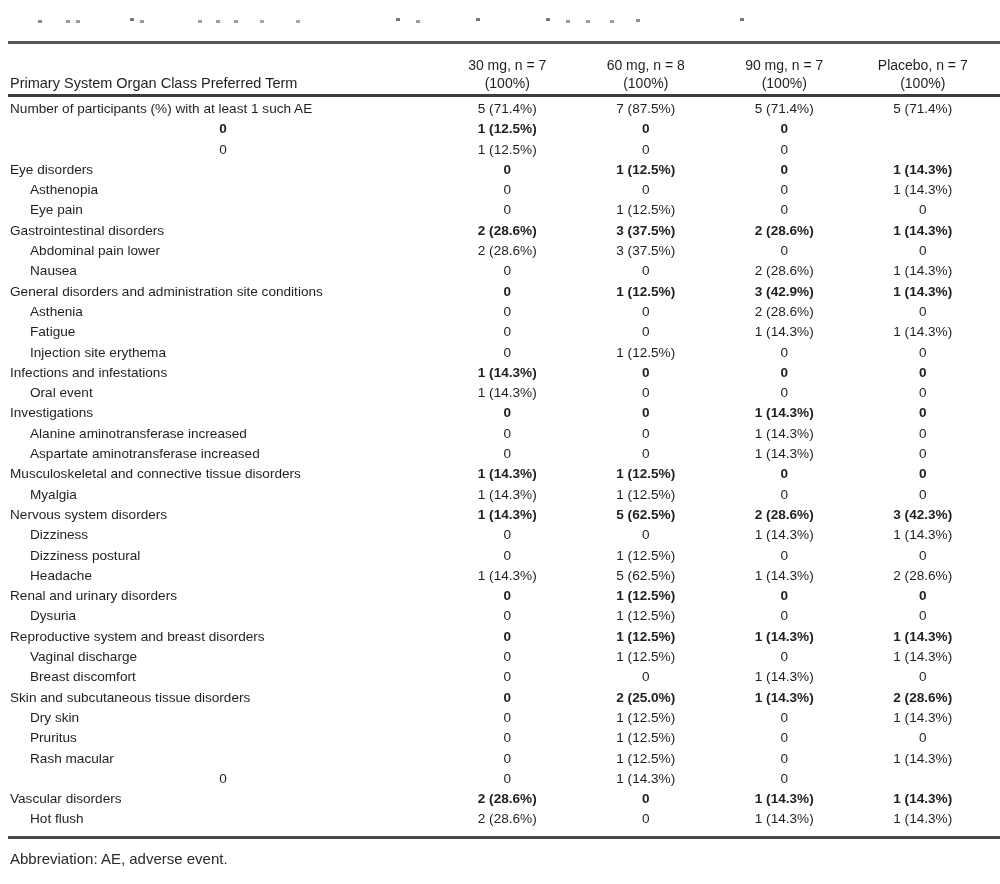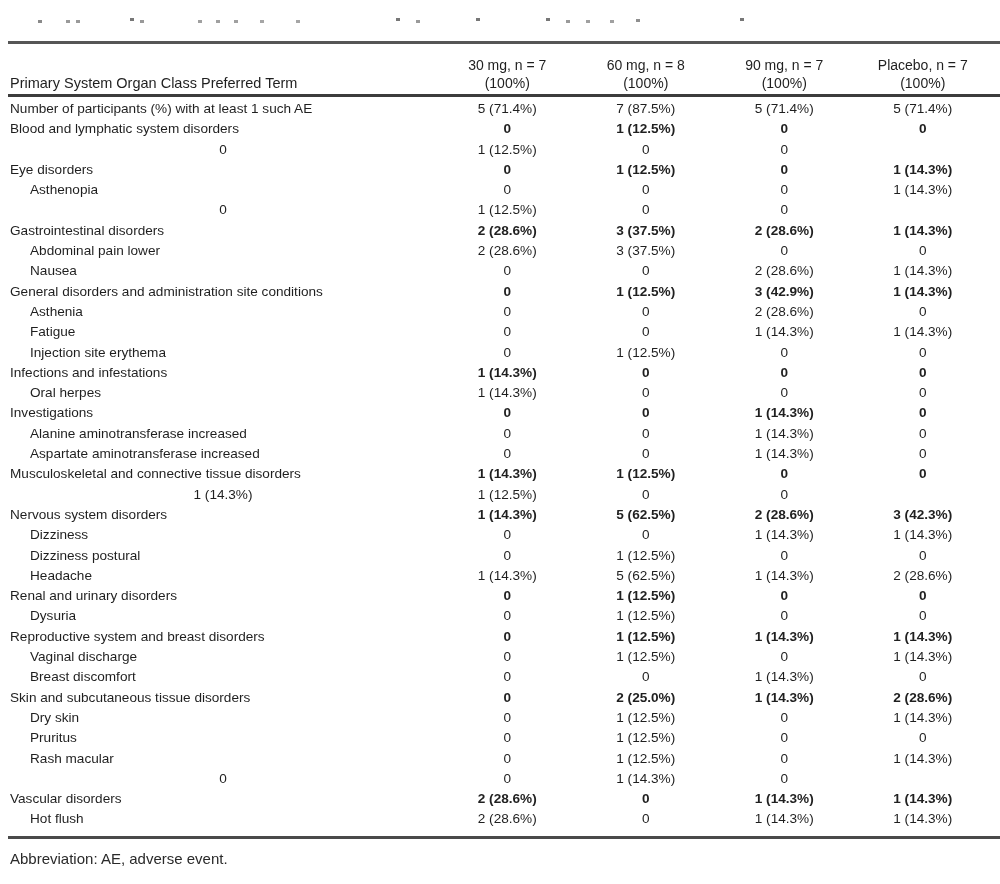--- a/index.html
+++ b/index.html
@@ -71,21 +71,20 @@
 
   <div class="tbody" id="tbody">
       <div class="trow grid">
         <div class="td term">Number of participants (%) with at least 1 such AE</div>
         <div class="td val">5 (71.4%)</div>
         <div class="td val">7 (87.5%)</div>
         <div class="td val">5 (71.4%)</div>
         <div class="td val">5 (71.4%)</div>
       </div>
       <div class="trow grid">
-        <div class="td term">Blood and lymphatic system disorders</div>
         <div class="td val bold">0</div>
         <div class="td val bold">1 (12.5%)</div>
         <div class="td val bold">0</div>
         <div class="td val bold">0</div>
       </div>
       <div class="trow grid">
         <div class="td val">0</div>
         <div class="td val">1 (12.5%)</div>
         <div class="td val">0</div>
         <div class="td val">0</div>
@@ -98,20 +97,21 @@
         <div class="td val bold">1 (14.3%)</div>
       </div>
       <div class="trow grid">
         <div class="td term indent">Asthenopia</div>
         <div class="td val">0</div>
         <div class="td val">0</div>
         <div class="td val">0</div>
         <div class="td val">1 (14.3%)</div>
       </div>
       <div class="trow grid">
+        <div class="td term indent">Eye pain</div>
         <div class="td val">0</div>
         <div class="td val">1 (12.5%)</div>
         <div class="td val">0</div>
         <div class="td val">0</div>
       </div>
       <div class="trow grid">
         <div class="td term">Gastrointestinal disorders</div>
         <div class="td val bold">2 (28.6%)</div>
         <div class="td val bold">3 (37.5%)</div>
         <div class="td val bold">2 (28.6%)</div>
@@ -160,21 +160,21 @@
         <div class="td val">0</div>
       </div>
       <div class="trow grid">
         <div class="td term">Infections and infestations</div>
         <div class="td val bold">1 (14.3%)</div>
         <div class="td val bold">0</div>
         <div class="td val bold">0</div>
         <div class="td val bold">0</div>
       </div>
       <div class="trow grid">
-        <div class="td term indent">Oral herpes</div>
+        <div class="td term indent">Oral event</div>
         <div class="td val">1 (14.3%)</div>
         <div class="td val">0</div>
         <div class="td val">0</div>
         <div class="td val">0</div>
       </div>
       <div class="trow grid">
         <div class="td term">Investigations</div>
         <div class="td val bold">0</div>
         <div class="td val bold">0</div>
         <div class="td val bold">1 (14.3%)</div>
@@ -195,20 +195,21 @@
         <div class="td val">0</div>
       </div>
       <div class="trow grid">
         <div class="td term">Musculoskeletal and connective tissue disorders</div>
         <div class="td val bold">1 (14.3%)</div>
         <div class="td val bold">1 (12.5%)</div>
         <div class="td val bold">0</div>
         <div class="td val bold">0</div>
       </div>
       <div class="trow grid">
+        <div class="td term indent">Myalgia</div>
         <div class="td val">1 (14.3%)</div>
         <div class="td val">1 (12.5%)</div>
         <div class="td val">0</div>
         <div class="td val">0</div>
       </div>
       <div class="trow grid">
         <div class="td term">Nervous system disorders</div>
         <div class="td val bold">1 (14.3%)</div>
         <div class="td val bold">5 (62.5%)</div>
         <div class="td val bold">2 (28.6%)</div>

